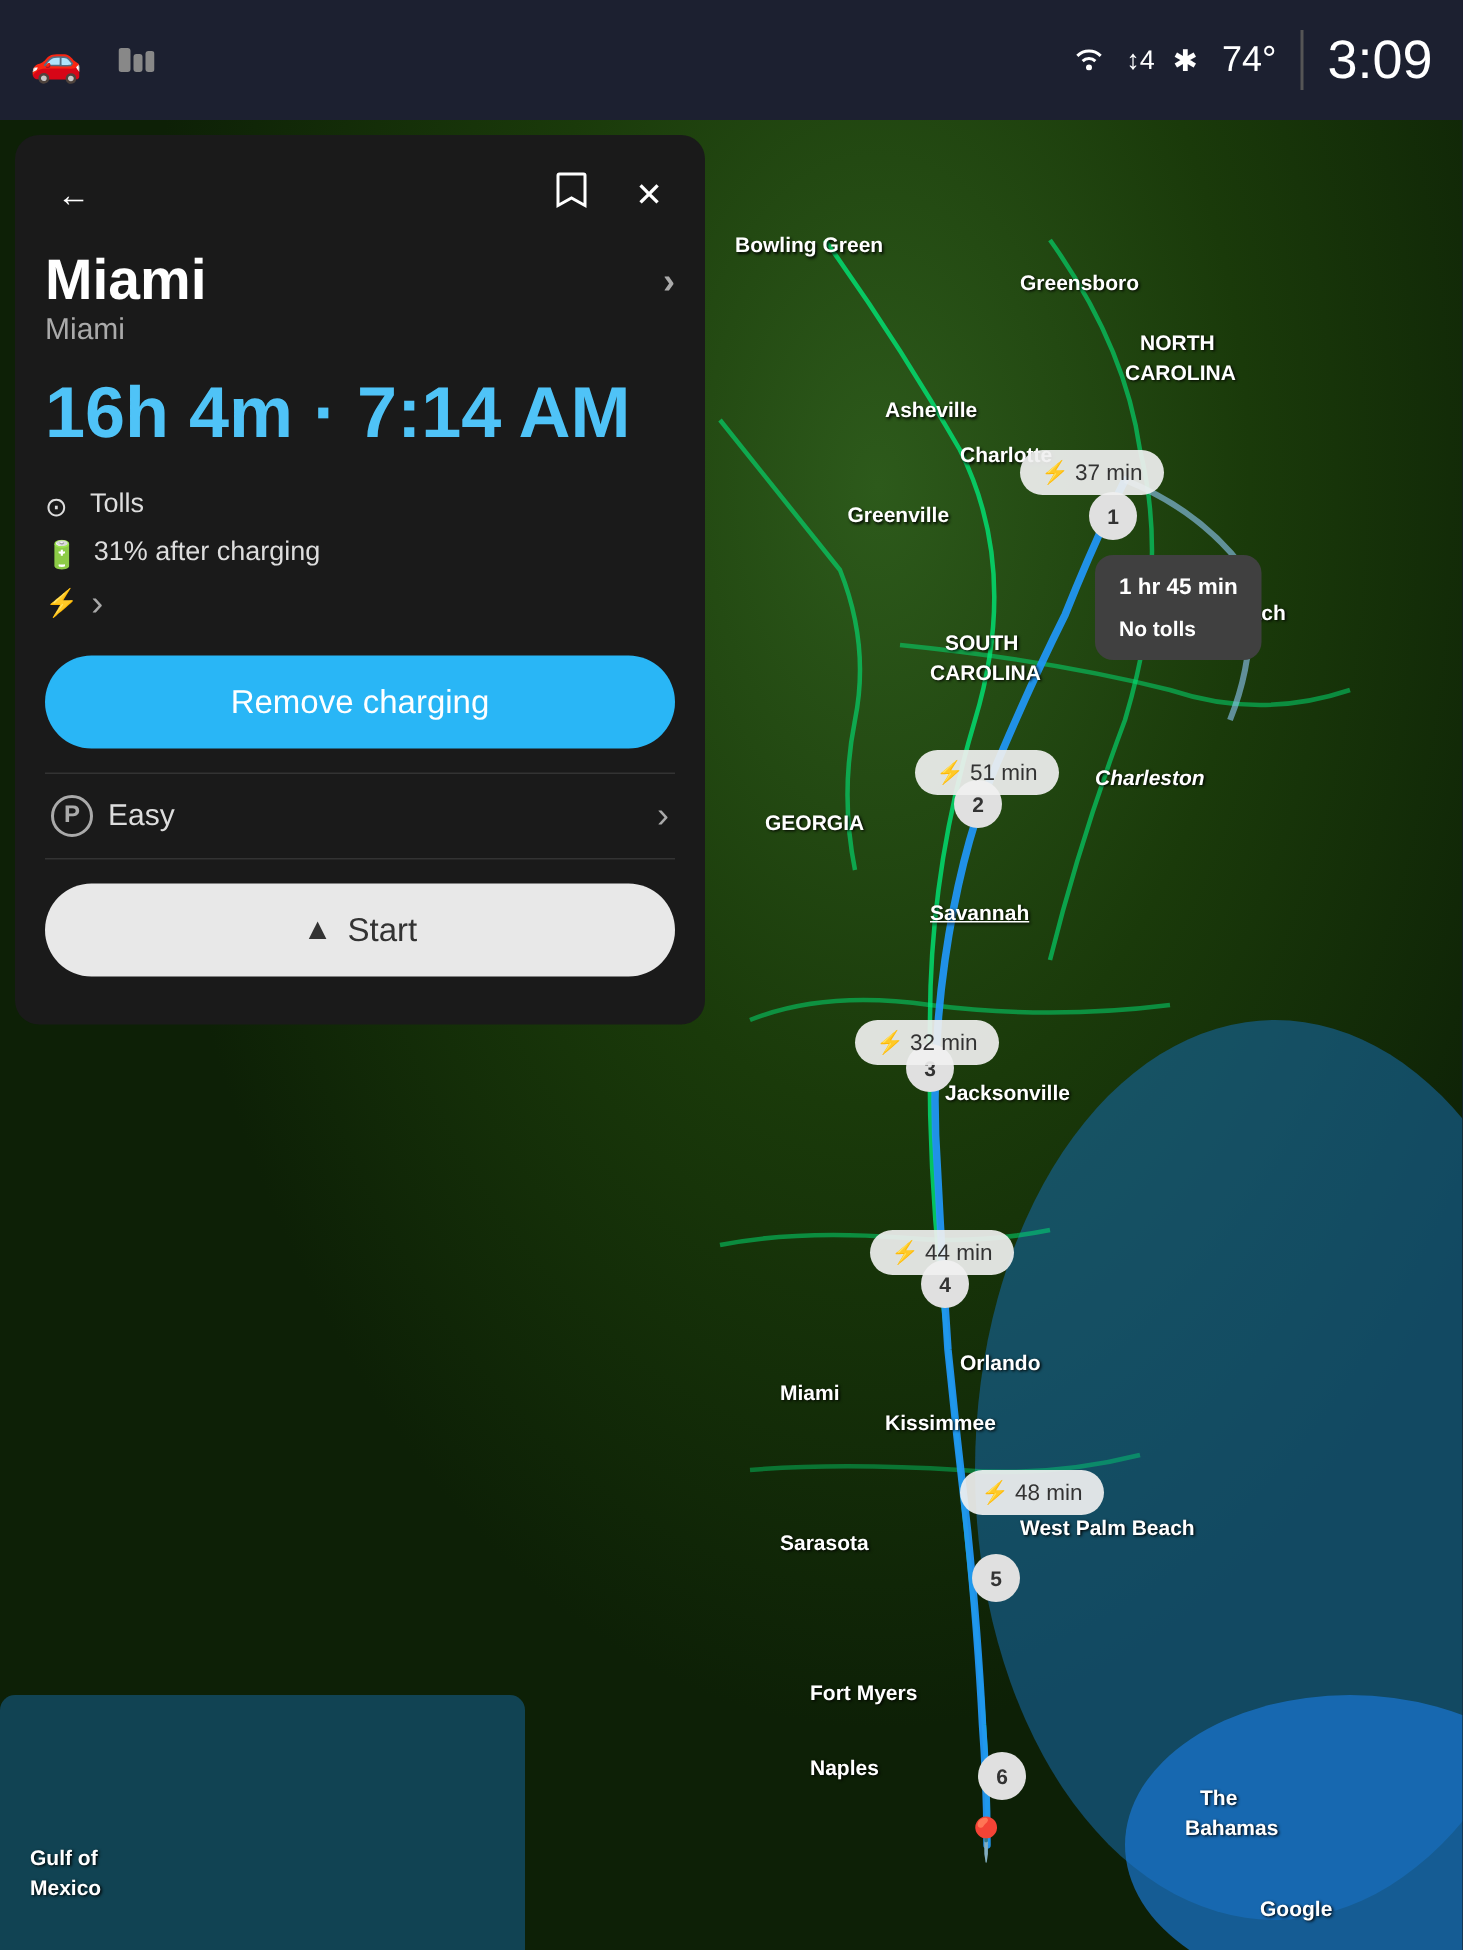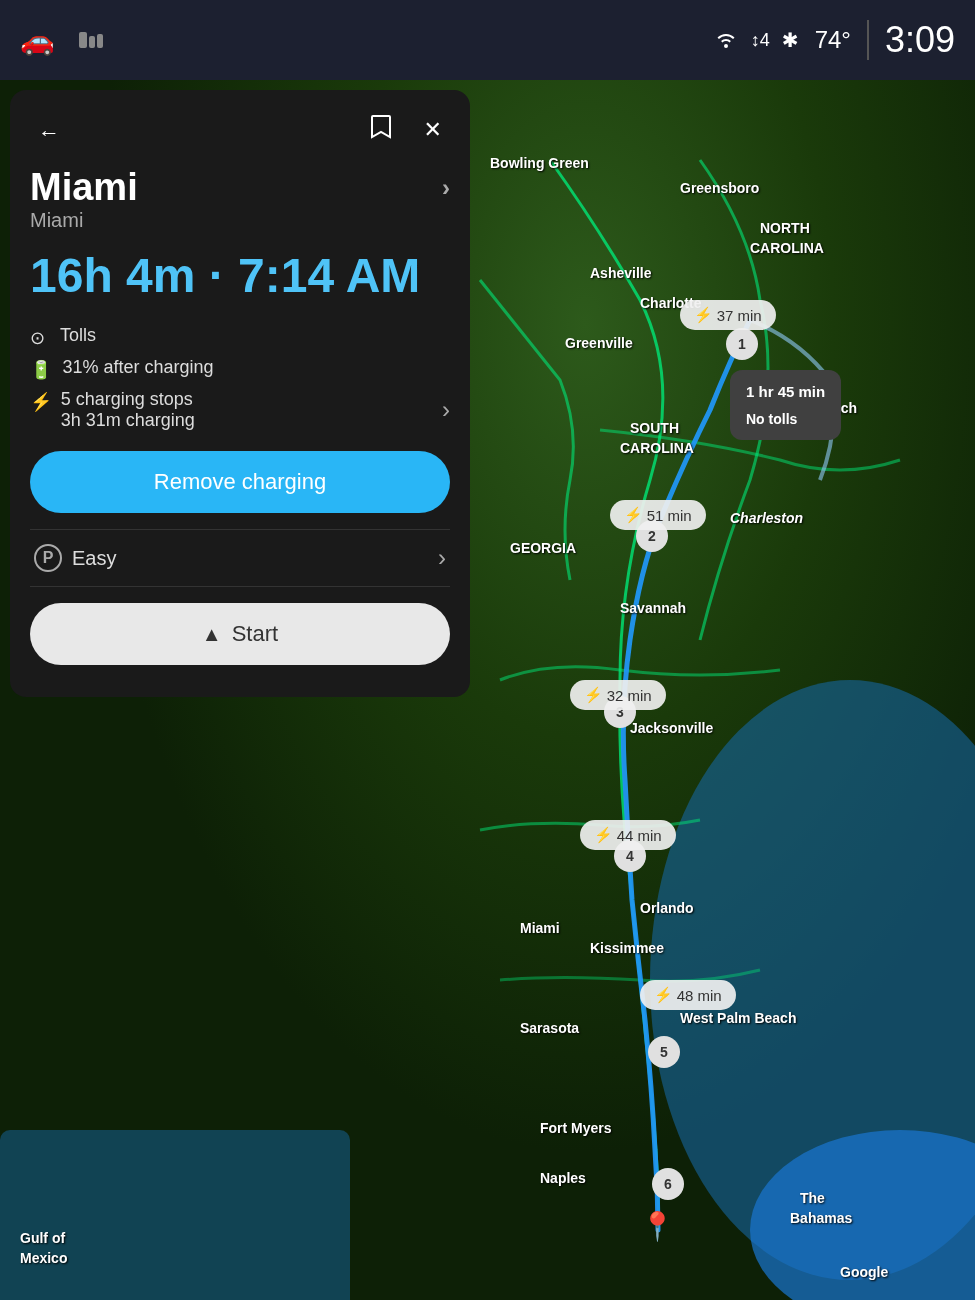--- a/index.html
+++ b/index.html
@@ -380,21 +380,21 @@
       <div class="map-label" style="top: 140px; left: 760px;">NORTH</div>
       <div class="map-label" style="top: 160px; left: 750px;">CAROLINA</div>
       <div class="map-label" style="top: 185px; left: 590px;">Asheville</div>
       <div class="map-label" style="top: 215px; left: 640px;">Charlotte</div>
       <div class="map-label" style="top: 255px; left: 565px;">Greenville</div>
       <div class="map-label" style="top: 320px; left: 770px;">Myrtle Beach</div>
       <div class="map-label" style="top: 340px; left: 630px;">SOUTH</div>
       <div class="map-label" style="top: 360px; left: 620px;">CAROLINA</div>
       <div class="map-label" style="top: 430px; left: 730px; font-style: italic;">Charleston</div>
       <div class="map-label" style="top: 460px; left: 510px;">GEORGIA</div>
-      <div class="map-label" style="top: 520px; left: 620px;">Savannah</div>
+      <div class="map-label" style="top: 520px; left: 620px; text-decoration: underline;">Savannah</div>
       <div class="map-label" style="top: 640px; left: 630px;">Jacksonville</div>
       <div class="map-label" style="top: 840px; left: 520px;">Miami</div>
       <div class="map-label" style="top: 860px; left: 590px;">Kissimmee</div>
       <div class="map-label" style="top: 820px; left: 640px;">Orlando</div>
       <div class="map-label" style="top: 940px; left: 520px;">Sarasota</div>
       <div class="map-label" style="top: 930px; left: 680px;">West Palm Beach</div>
       <div class="map-label" style="top: 1040px; left: 540px;">Fort Myers</div>
       <div class="map-label" style="top: 1090px; left: 540px;">Naples</div>
       <div class="map-label" style="top: 1110px; left: 800px;">The</div>
       <div class="map-label" style="top: 1130px; left: 790px;">Bahamas</div>
@@ -451,24 +451,20 @@
         <span class="detail-icon">⊙</span>
         <span>Tolls</span>
       </div>
       <div class="route-detail-item">
         <span class="detail-icon">🔋</span>
         <span>31% after charging</span>
       </div>
       <div class="route-detail-item">
         <span class="detail-icon">⚡</span>
         <div class="charging-detail">
-          <div class="charging-text">
-            <span>5 charging stops</span>
-            <span>3h 31m charging</span>
-          </div>
           <span class="chevron-right">›</span>
         </div>
       </div>
     </div>
 
     <button class="remove-charging-btn">Remove charging</button>
 
     <div class="parking-row">
       <div class="parking-left">
         <div class="parking-icon">P</div>

